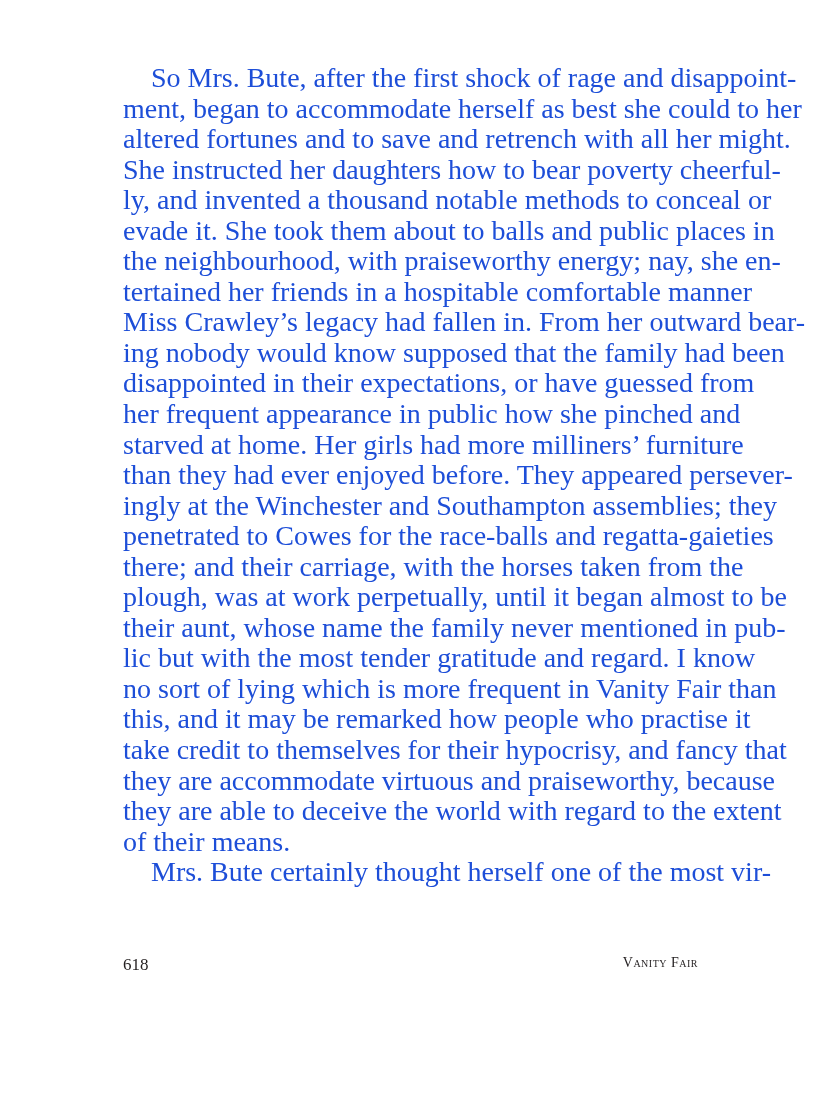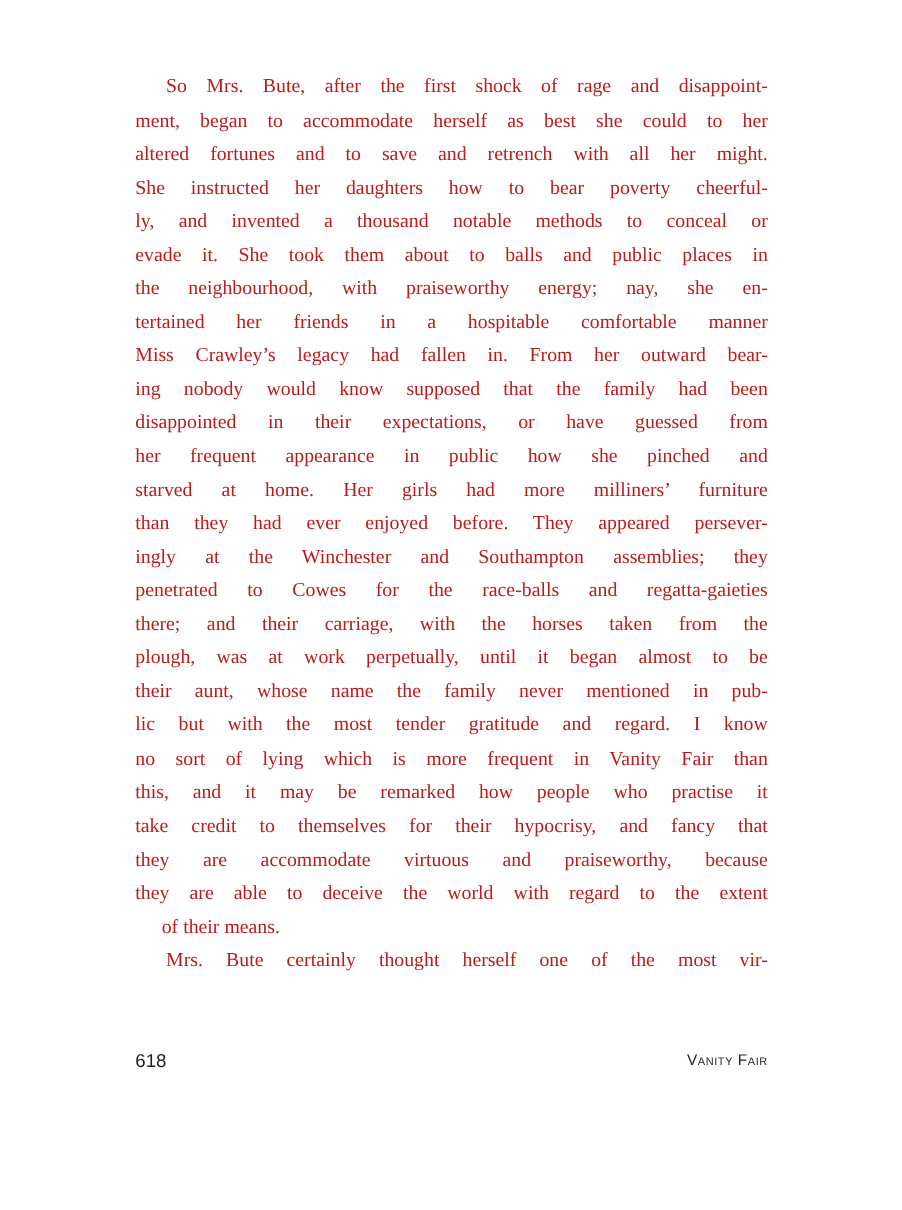--- a/index.html
+++ b/index.html
@@ -4,36 +4,36 @@
 <style>
   html, body { margin: 0; padding: 0; background: #ffffff; }
   body { width: 820px; height: 1100px; position: relative; overflow: hidden; }
   .page {
     position: absolute; left: 0; top: 0; width: 820px; height: 1100px;
     background: #ffffff;
   }
   .text-block {
     position: absolute; left: 123px; top: 63px; width: 575px;
     font-family: "Liberation Serif", "DejaVu Serif", serif;
-    font-size: 18px;
+    font-size: 28px;
     line-height: 30.55px;
-    color: #b91c1c;
+    color: #1d4ed8;
   }
   .line {
     display: block;
     white-space: nowrap;
     text-align: justify;
     text-align-last: justify;
     height: 30.55px;
   }
   .line.indent { padding-left: 28px; }
-  .line.last { text-align-last: left; margin-left: 24px; }
+  .line.last { text-align-last: left; }
   .footer {
     position: absolute; left: 123px; top: 955px; width: 575px; height: 24px;
-    font-family: Liberation Sans, sans-serif;
+    font-family: Liberation Serif, serif;
     color: #231f20;
   }
   .folio { position: absolute; left: 0; top: 0; font-size: 17px; }
   .running-head {
     position: absolute; right: 0; top: 0; font-size: 14px;
     font-variant: small-caps; letter-spacing: 0.5px;
   }
 </style>
 </head>
 <body>

